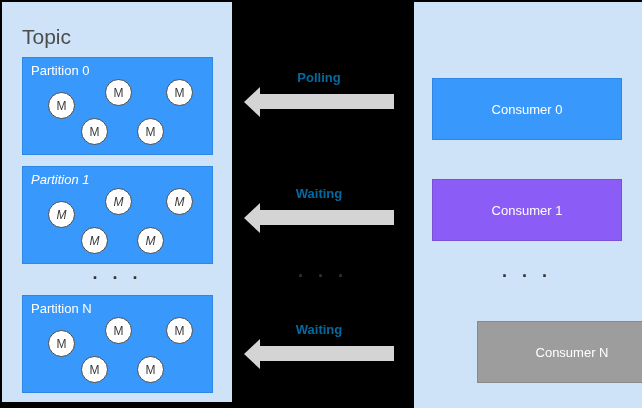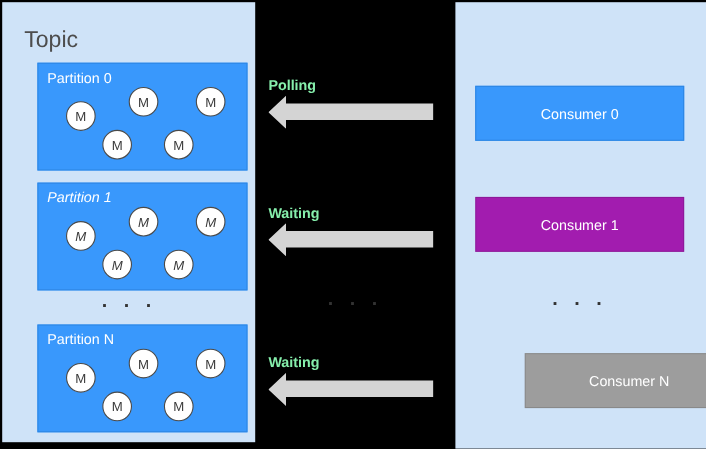--- a/index.html
+++ b/index.html
@@ -13,21 +13,21 @@
   }
   #topic-panel{left:2px;top:2px;width:230px;height:400px;}
   #consumer-panel{left:414px;top:2px;width:228px;height:406px;}
   .panel-title{
     position:absolute;color:#4d4d4d;font-size:21px;font-weight:400;
     white-space:nowrap;
   }
   #topic-title{left:20px;top:23px;}
   #consumer-title{left:21px;top:22px;}
   .partition{
-    position:absolute;left:32px;width:191px;height:98px;
+    position:absolute;left:20px;width:191px;height:98px;
     background:#3998fc;border:1px solid #2e87e4;box-sizing:border-box;
   }
   .partition-label{
     position:absolute;left:8px;top:5px;color:#ffffff;font-size:13px;
   }
   .p0{top:55px;} .p1{top:164px;font-style:italic;} .pn{top:293px;}
   .msg{
     position:absolute;width:27px;height:27px;border-radius:50%;
     background:#ffffff;border:1px solid #4a4a4a;box-sizing:border-box;
     display:flex;align-items:center;justify-content:center;
@@ -40,33 +40,33 @@
   .m5{left:114px;top:60px;}
   .ellipsis{
     position:absolute;color:#333333;font-size:18px;font-weight:700;
     letter-spacing:5px;text-align:center;line-height:18px;
   }
   #topic-ellipsis{left:20px;top:262px;width:191px;}
   #mid-ellipsis{left:232px;top:262px;width:182px;color:#333333;}
   #consumer-ellipsis{left:18px;top:260px;width:190px;}
   .flow{position:absolute;left:244px;width:150px;}
   .flow-label{
-    color:#86efac;font-size:13px;font-weight:700;
+    text-align:center;color:#0369a1;font-size:13px;font-weight:700;
     height:15px;line-height:15px;margin-bottom:2px;
   }
   .flow svg{display:block;}
   #flow-0{top:70px;} #flow-1{top:186px;} #flow-2{top:322px;}
   .consumer{
-    position:absolute;left:18px;width:190px;height:50px;
+    position:absolute;left:18px;width:190px;height:62px;
     display:flex;align-items:center;justify-content:center;
     color:#ffffff;font-size:13px;box-sizing:border-box;
     border:1px solid rgba(0,0,0,0.12);
   }
   #consumer-0{top:76px;background:#3998fc;border-color:#2e87e4;}
-  #consumer-1{top:177px;background:#a21caf;}
+  #consumer-1{top:177px;background:#8b5cf6;}
   #consumer-n{top:319px;background:#9d9d9d;margin-left:45px;}
 </style>
 </head>
 <body>
 
 <div class="panel" id="topic-panel">
   <div class="panel-title" id="topic-title">Topic</div>
 
   <div class="partition p0">
     <div class="partition-label">Partition 0</div>

